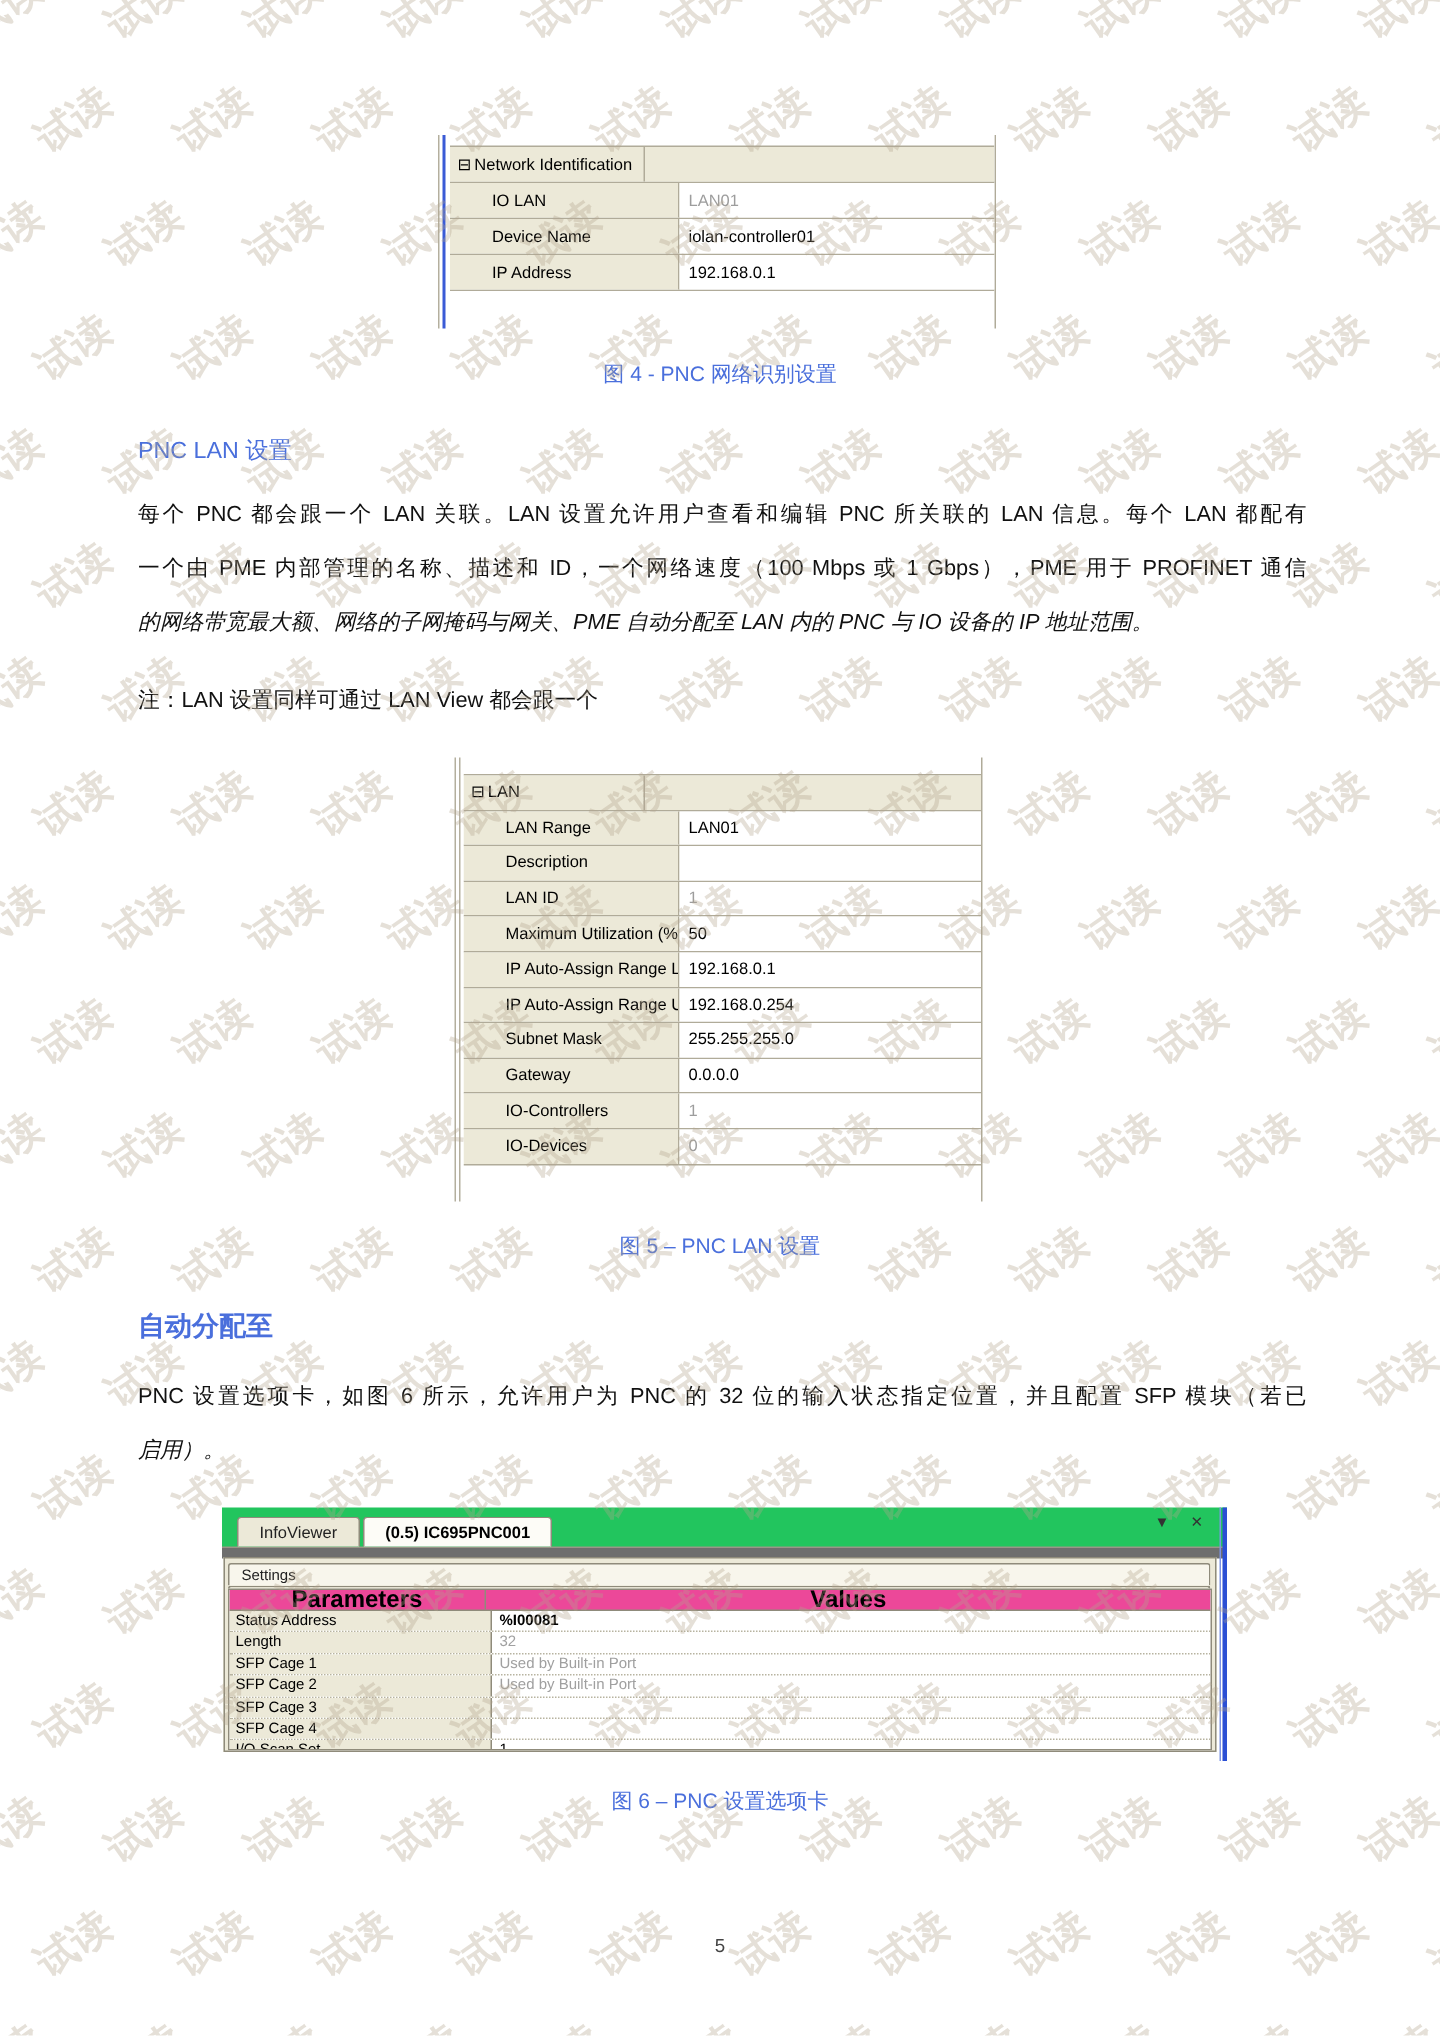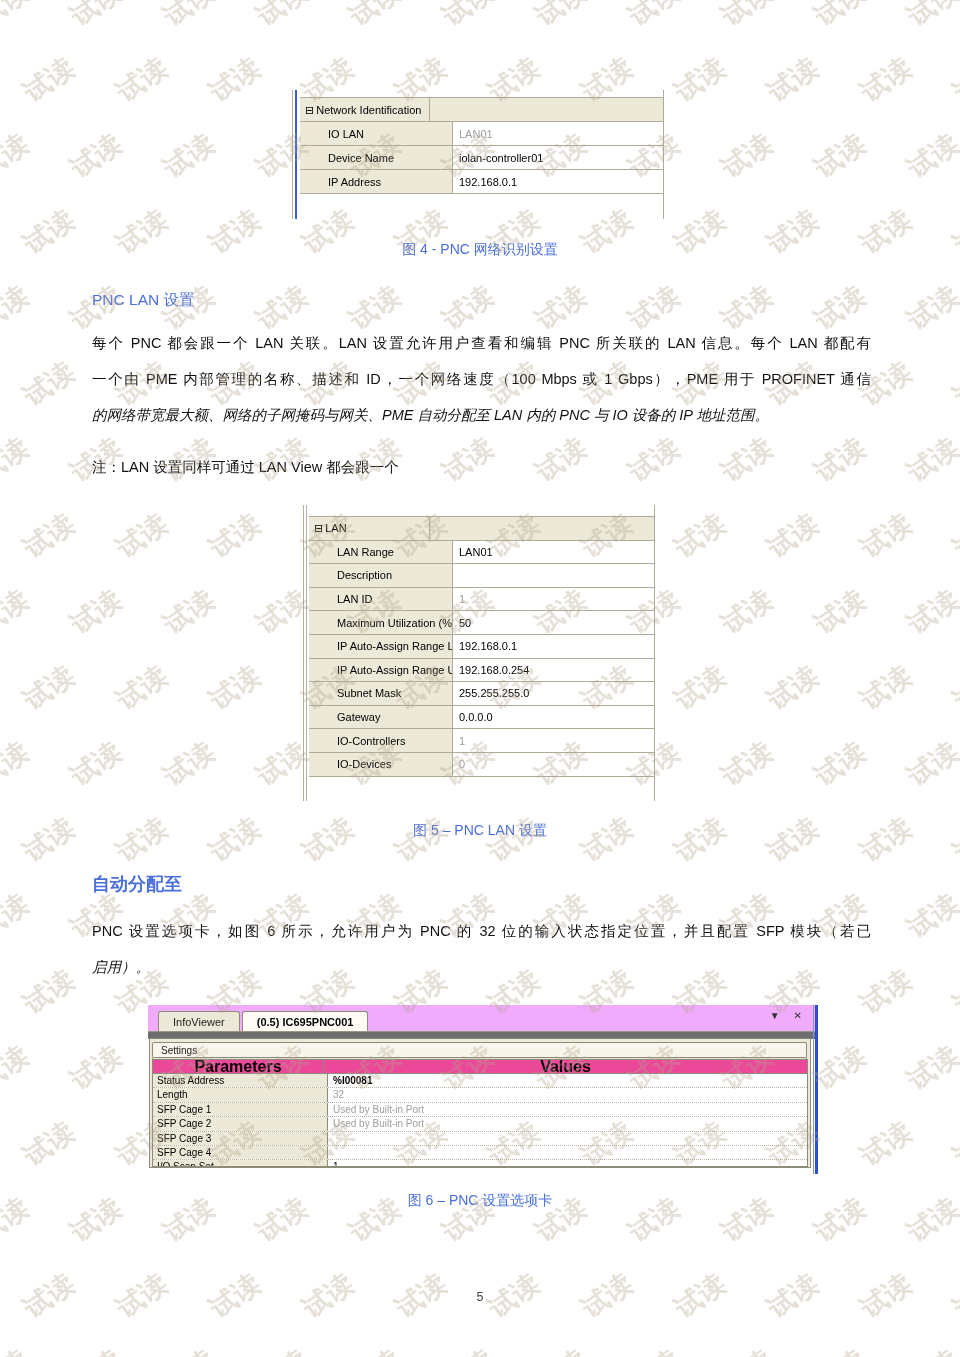--- a/index.html
+++ b/index.html
@@ -39,21 +39,21 @@
   .caption{position:absolute;left:0;width:100%;text-align:center;color:#4a6fdc;font-size:14px;}
   .h1{position:absolute;left:92px;margin:0;color:#4a6fdc;font-size:15.5px;font-weight:500;}
   .h2{position:absolute;left:92px;margin:0;color:#4a6fdc;font-size:18px;font-weight:700;}
   .para{position:absolute;left:92px;width:779px;font-size:14.5px;color:#111;}
   .para .pline{height:36px;line-height:36px;text-align:justify;text-align-last:justify;white-space:nowrap;}
   .para .pline.last{text-align-last:left;font-style:italic;}
   .note{position:absolute;left:92px;font-size:14.5px;line-height:24px;color:#111;}
 
   
   .fig6{position:absolute;left:148px;top:1005px;width:670px;height:163px;background:#fff;}
-  .doc-tabbar{position:relative;height:26px;background:#f0abfc;display:flex;align-items:flex-end;
+  .doc-tabbar{position:relative;height:26px;background:#22c55e;display:flex;align-items:flex-end;
               padding-left:10px;border-bottom:1px solid #9a9687;}
   .doc-tab{font-size:11px;padding:4px 14px 3px;background:#ece9d8;border:1px solid #8f8b7b;border-bottom:none;
            border-radius:3px 3px 0 0;margin-right:2px;color:#222;}
   .doc-tab.active{background:#fdfcf7;font-weight:700;color:#000;}
   .win-icons{position:absolute;right:16px;top:5px;display:flex;gap:14px;font-size:10px;color:#333;}
   .win-icons span{cursor:default;}
   .dark-bar{height:7px;background:#6e6e6e;}
   .panel{position:absolute;top:33px;left:1px;right:7px;bottom:0;background:#ece9d8;border:1px solid #8f8b7b;}
   .tabstrip{display:flex;padding:3px 2px 0 2px;font-size:10px;flex-direction:column;}
   .tab2{padding:2px 8px 1px;background:#e6e3d2;border:1px solid #8f8b7b;border-bottom:none;

